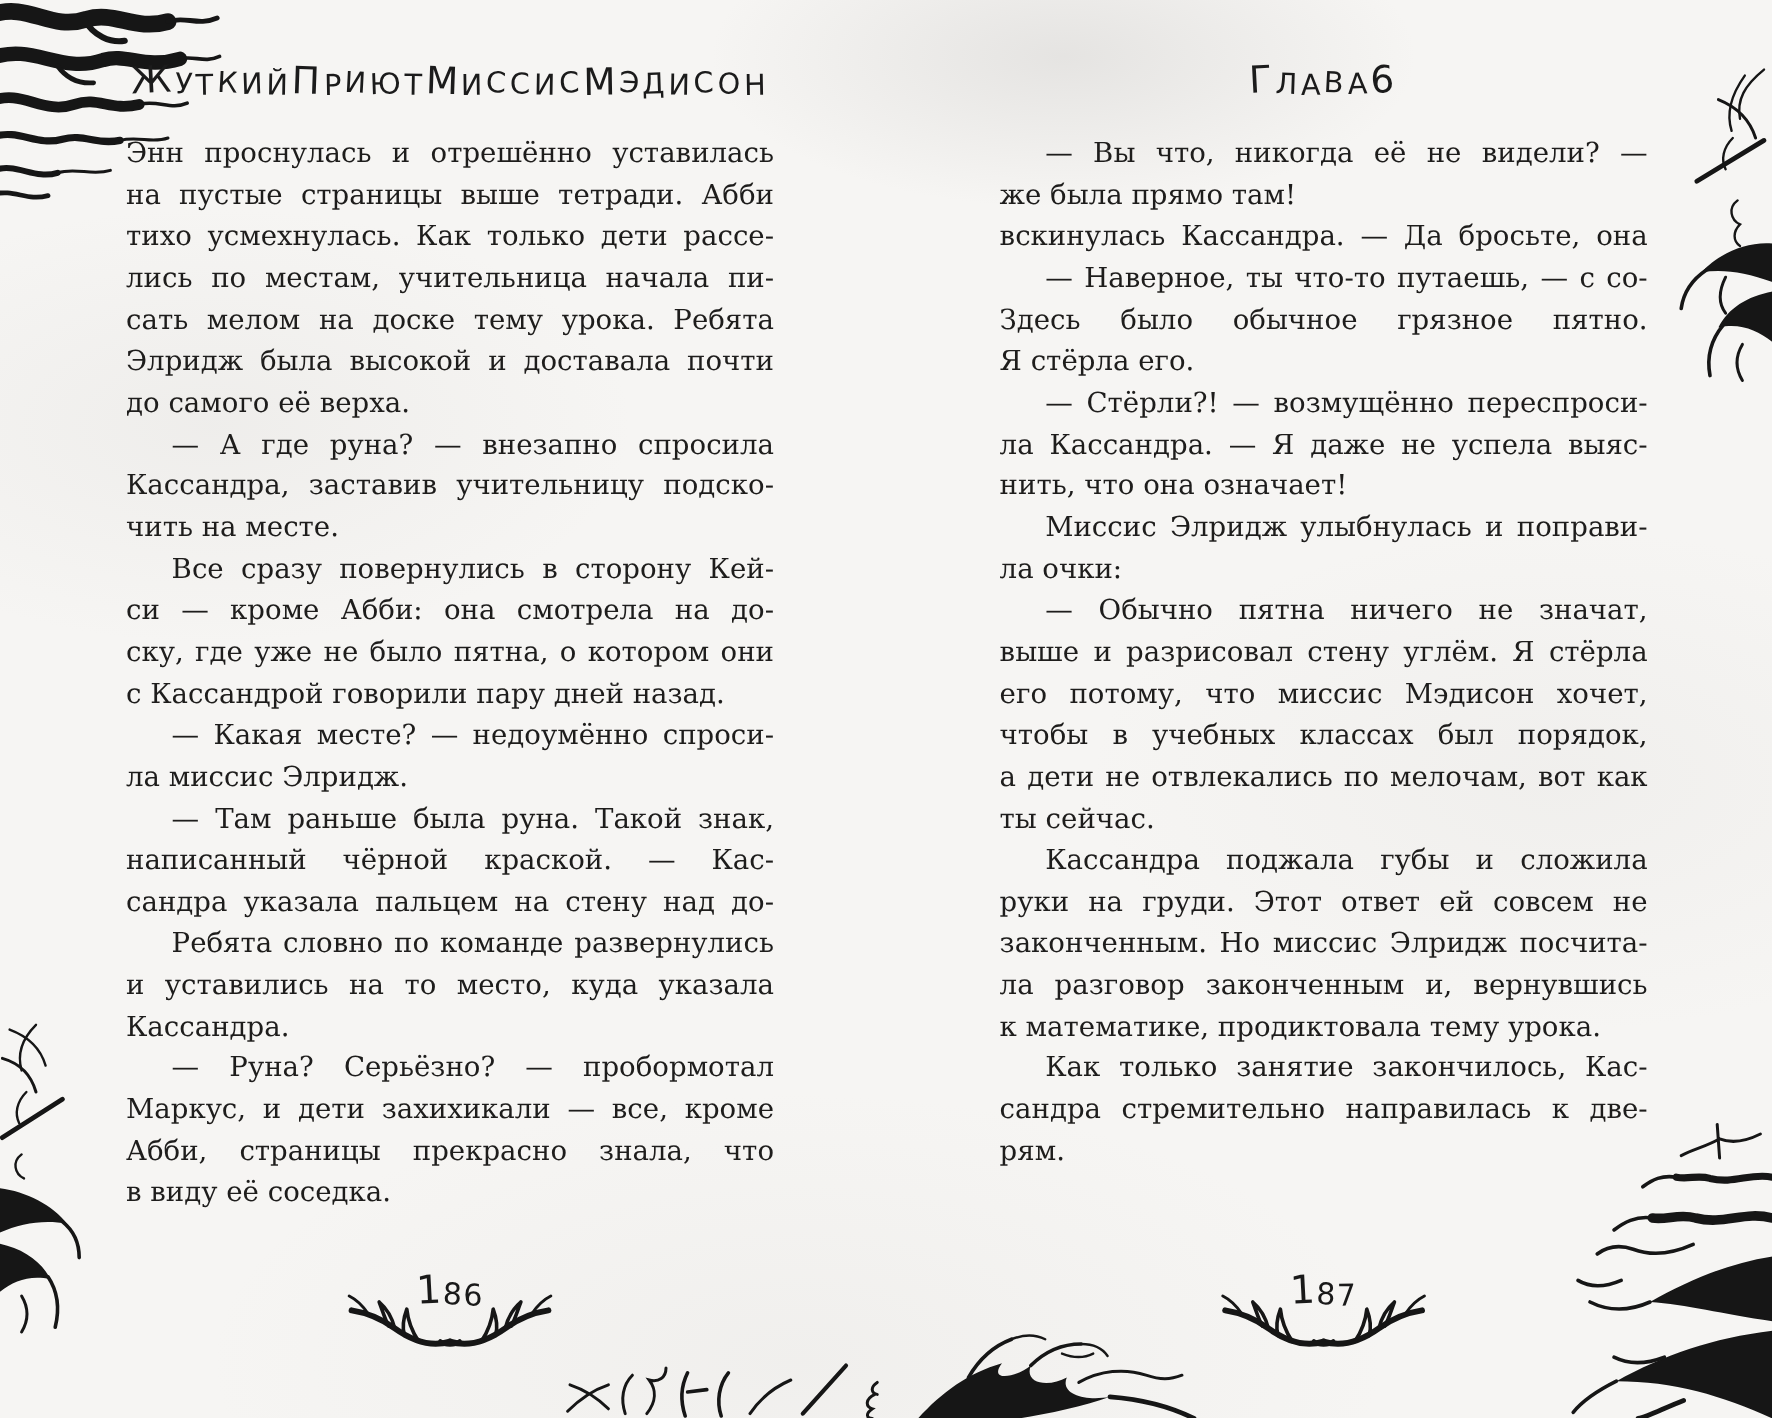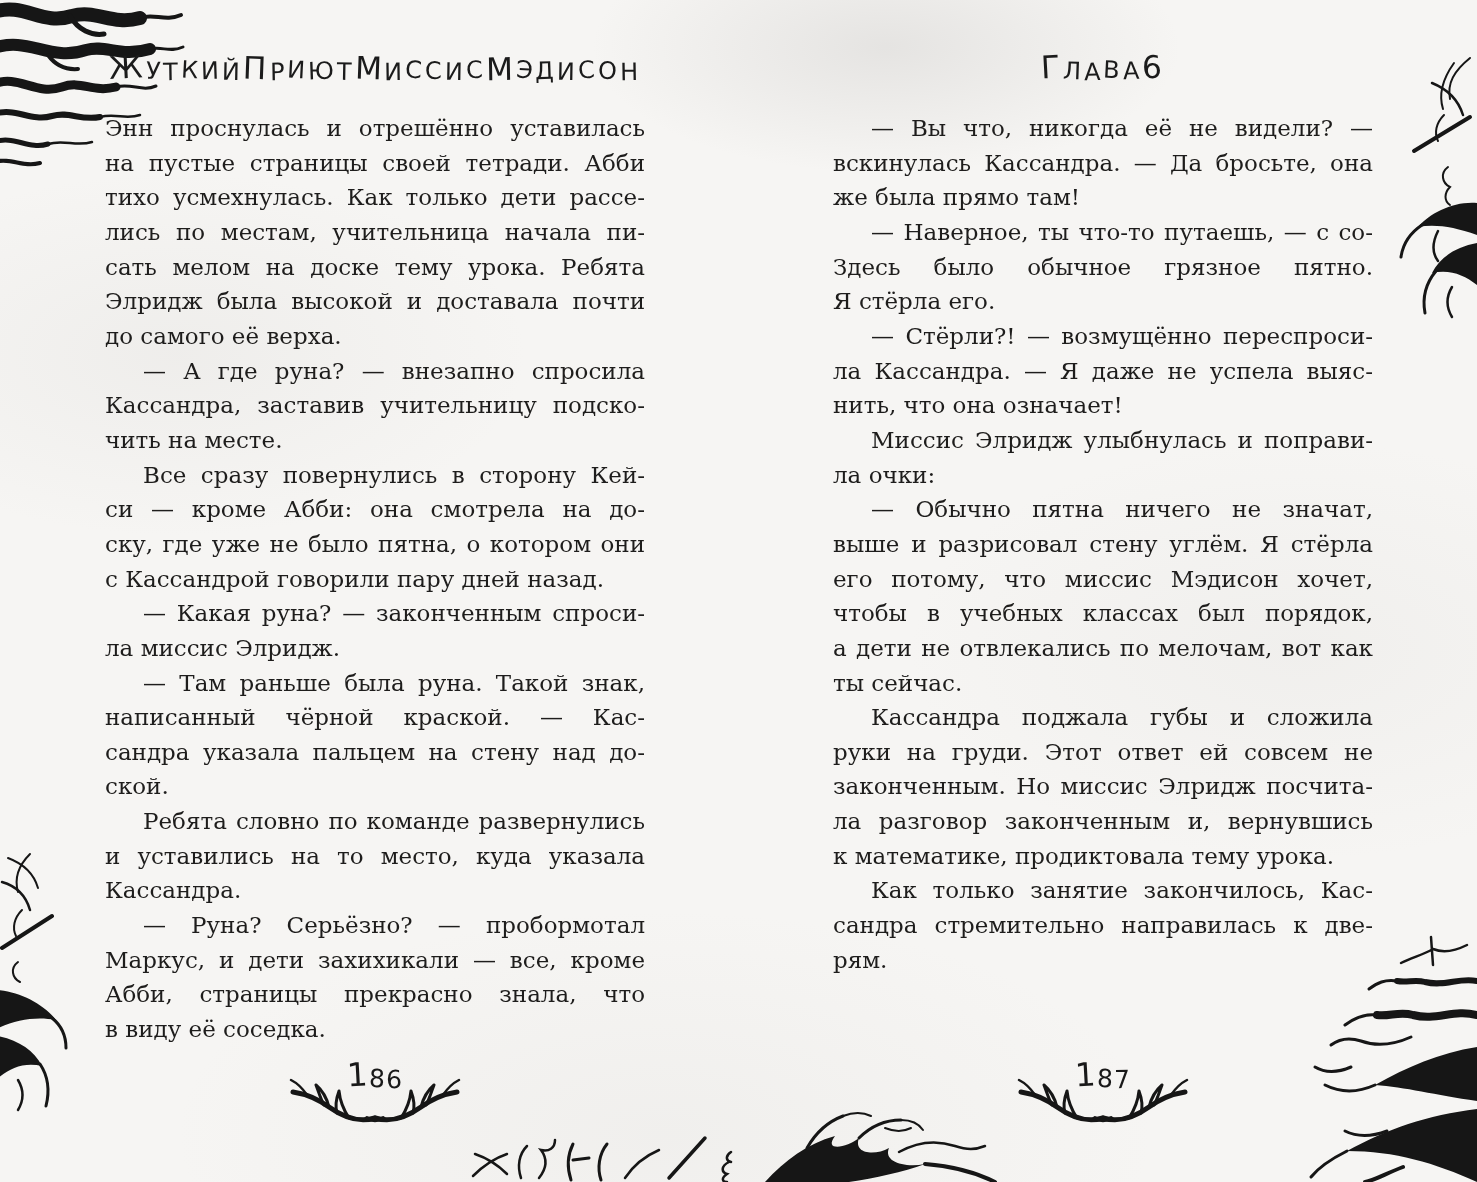--- a/index.html
+++ b/index.html
@@ -136,47 +136,46 @@
   <path class="blob" d="M194 174 C 144 180, 104 194, 64 216 C 112 216, 152 228, 194 247 Z"></path>
   <path class="ink" stroke-width="3" d="M64 216 C 48 224, 36 232, 28 242 M104 196 C 88 202, 74 202, 62 196"></path>
   <path class="ink" stroke-width="4" d="M120 232 C 104 238, 90 246, 82 247"></path>
 </svg>
 
 <div class="col left">
   <div class="running-header spooky"><span style="transform: rotate(-3deg) translateY(-1px); font-size: 1.3em;">Ж</span><span style="transform: rotate(2deg) translateY(0px);">у</span><span style="transform: rotate(-1deg) translateY(1px);">т</span><span style="transform: rotate(3deg) translateY(-1px);">к</span><span style="transform: rotate(-2deg) translateY(0px);">и</span><span style="transform: rotate(1deg) translateY(1px);">й</span><span style="transform: rotate(-3deg) translateY(-1px);"> </span><span style="transform: rotate(2deg) translateY(0px); font-size: 1.3em;">п</span><span style="transform: rotate(-1deg) translateY(1px);">р</span><span style="transform: rotate(3deg) translateY(-1px);">и</span><span style="transform: rotate(-2deg) translateY(0px);">ю</span><span style="transform: rotate(1deg) translateY(1px);">т</span><span style="transform: rotate(-3deg) translateY(-1px);"> </span><span style="transform: rotate(2deg) translateY(0px); font-size: 1.3em;">м</span><span style="transform: rotate(-1deg) translateY(1px);">и</span><span style="transform: rotate(3deg) translateY(-1px);">с</span><span style="transform: rotate(-2deg) translateY(0px);">с</span><span style="transform: rotate(1deg) translateY(1px);">и</span><span style="transform: rotate(-3deg) translateY(-1px);">с</span><span style="transform: rotate(2deg) translateY(0px);"> </span><span style="transform: rotate(-1deg) translateY(1px); font-size: 1.3em;">М</span><span style="transform: rotate(3deg) translateY(-1px);">э</span><span style="transform: rotate(-2deg) translateY(0px);">д</span><span style="transform: rotate(1deg) translateY(1px);">и</span><span style="transform: rotate(-3deg) translateY(-1px);">с</span><span style="transform: rotate(2deg) translateY(0px);">о</span><span style="transform: rotate(-1deg) translateY(1px);">н</span></div>
   <div class="page-text">
       <div class="para">
         <div class="line">Энн проснулась и отрешённо уставилась</div>
-        <div class="line">на пустые страницы своей тетради. Абби</div>
+        <div class="line">на пустые страницы выше тетради. Абби</div>
         <div class="line">тихо усмехнулась. Как только дети рассе-</div>
         <div class="line">лись по местам, учительница начала пи-</div>
         <div class="line">сать мелом на доске тему урока. Ребята</div>
         <div class="line">Элридж была высокой и доставала почти</div>
         <div class="line last">до самого её верха.</div>
       </div>
       <div class="para">
         <div class="line indent">— А где руна? — внезапно спросила</div>
         <div class="line">Кассандра, заставив учительницу подско-</div>
         <div class="line last">чить на месте.</div>
       </div>
       <div class="para">
         <div class="line indent">Все сразу повернулись в сторону Кей-</div>
         <div class="line">си — кроме Абби: она смотрела на до-</div>
         <div class="line">ску, где уже не было пятна, о котором они</div>
         <div class="line last">с Кассандрой говорили пару дней назад.</div>
       </div>
       <div class="para">
-        <div class="line indent">— Какая руна? — законченным спроси-</div>
+        <div class="line indent">— Какая месте? — недоумённо спроси-</div>
         <div class="line last">ла миссис Элридж.</div>
       </div>
       <div class="para">
         <div class="line indent">— Там раньше была руна. Такой знак,</div>
         <div class="line">написанный чёрной краской. — Кас-</div>
         <div class="line">сандра указала пальцем на стену над до-</div>
-        <div class="line last">ской.</div>
       </div>
       <div class="para">
         <div class="line indent">Ребята словно по команде развернулись</div>
         <div class="line">и уставились на то место, куда указала</div>
         <div class="line last">Кассандра.</div>
       </div>
       <div class="para">
         <div class="line indent">— Руна? Серьёзно? — пробормотал</div>
         <div class="line">Маркус, и дети захихикали — все, кроме</div>
         <div class="line">Абби, страницы прекрасно знала, что имеет</div>
@@ -197,22 +196,22 @@
       <path class="ink" stroke-width="4" d="M80 40 C 84 43, 92 43, 96 40"></path>
     </svg>
   </div>
 </div>
 
 <div class="col right">
   <div class="running-header spooky"><span style="transform: rotate(-3deg) translateY(-1px); font-size: 1.3em;">Г</span><span style="transform: rotate(2deg) translateY(0px);">л</span><span style="transform: rotate(-1deg) translateY(1px);">а</span><span style="transform: rotate(3deg) translateY(-1px);">в</span><span style="transform: rotate(-2deg) translateY(0px);">а</span><span style="transform: rotate(1deg) translateY(1px);"> </span><span style="transform: rotate(-3deg) translateY(-1px); font-size: 1.3em;">6</span></div>
   <div class="page-text">
       <div class="para">
         <div class="line indent">— Вы что, никогда её не видели? —</div>
+        <div class="line last">же была прямо там!</div>
         <div class="line">вскинулась Кассандра. — Да бросьте, она</div>
-        <div class="line last">же была прямо там!</div>
       </div>
       <div class="para">
         <div class="line indent">— Наверное, ты что-то путаешь, — с со-</div>
         <div class="line">Здесь было обычное грязное пятно.</div>
         <div class="line last">Я стёрла его.</div>
       </div>
       <div class="para">
         <div class="line indent">— Стёрли?! — возмущённо переспроси-</div>
         <div class="line">ла Кассандра. — Я даже не успела выяс-</div>
         <div class="line last">нить, что она означает!</div>

